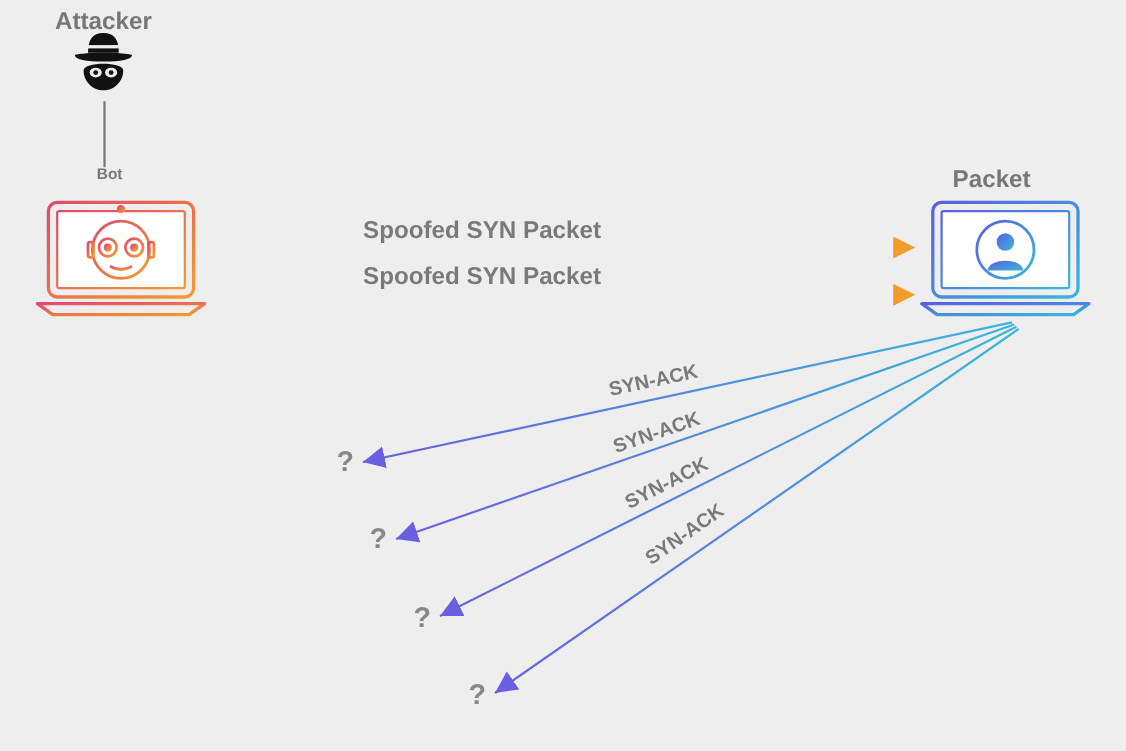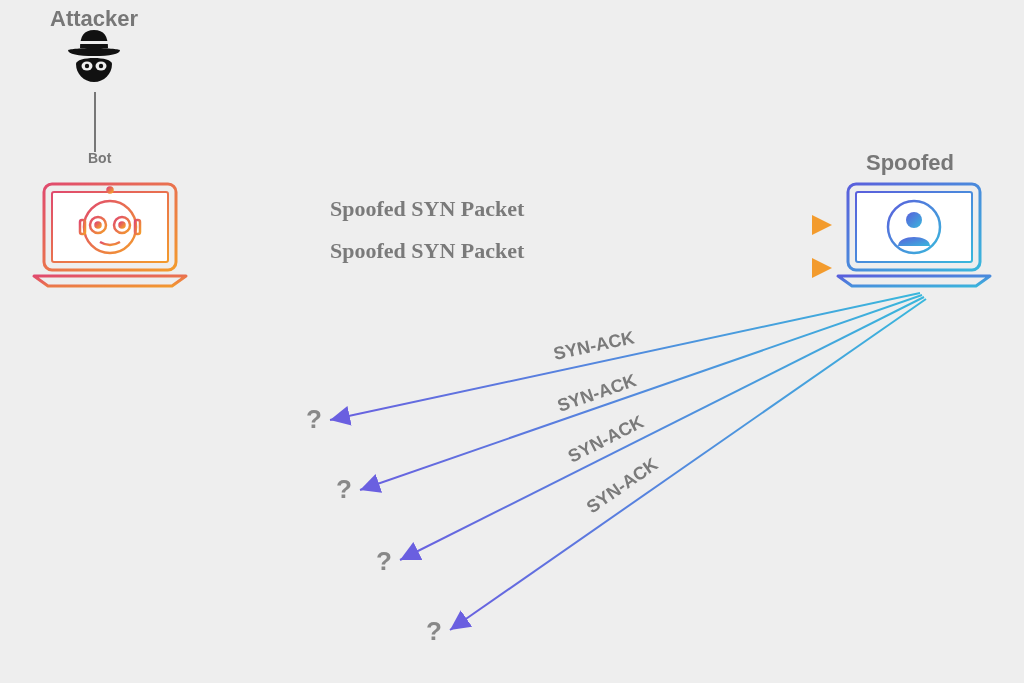--- a/index.html
+++ b/index.html
@@ -20,21 +20,21 @@
   .label {
     position: absolute;
     font-weight: 700;
     color: #777;
     white-space: nowrap;
   }
   .attacker-label { left: 50px; top: 6px; font-size: 22px; }
   .bot-label      { left: 88px; top: 150px; font-size: 14px; }
   .target-label   { left: 866px; top: 150px; font-size: 22px; }
 
-  .syn-label { font-size: 22px; font-weight: 700; color:#7a7a7a;font-family:Liberation Serif, serif; }
+  .syn-label { font-size: 22px; font-weight: 700; color:#7a7a7a; }
   .syn1 { left: 330px; top: 196px; }
   .syn2 { left: 330px; top: 238px; }
 
   
   .attacker-icon { position:absolute; left: 62px; top: 28px; width: 64px; height: 60px; }
 
   
   .conn-line { position:absolute; left: 94px; top: 92px; width: 2px; height: 60px; background:#777; }
 
   
@@ -47,21 +47,21 @@
 
   svg.overlay { position:absolute; left:0; top:0; width:1024px; height:683px; pointer-events:none; }
 </style>
 </head>
 <body>
 
 <div class="stage">
 
   <div class="label attacker-label">Attacker</div>
   <div class="label bot-label">Bot</div>
-  <div class="label target-label">Spoofed</div>
+  <div class="label target-label">Packet</div>
 
   <div class="label syn-label syn1">Spoofed SYN Packet</div>
   <div class="label syn-label syn2">Spoofed SYN Packet</div>
 
   <div class="attacker-icon">
     <svg viewBox="0 0 64 60" width="64" height="60">
 
       <path d="M6 22 C6 22 12 20 32 20 C52 20 58 22 58 22 C58 26 48 28 32 28 C16 28 6 26 6 22 Z" fill="#111"></path>
       <path d="M18 20 C18 8 22 2 32 2 C42 2 46 8 46 20 Z" fill="#111"></path>
       <rect x="18" y="13" width="28" height="3" fill="#eeeeee"></rect>

